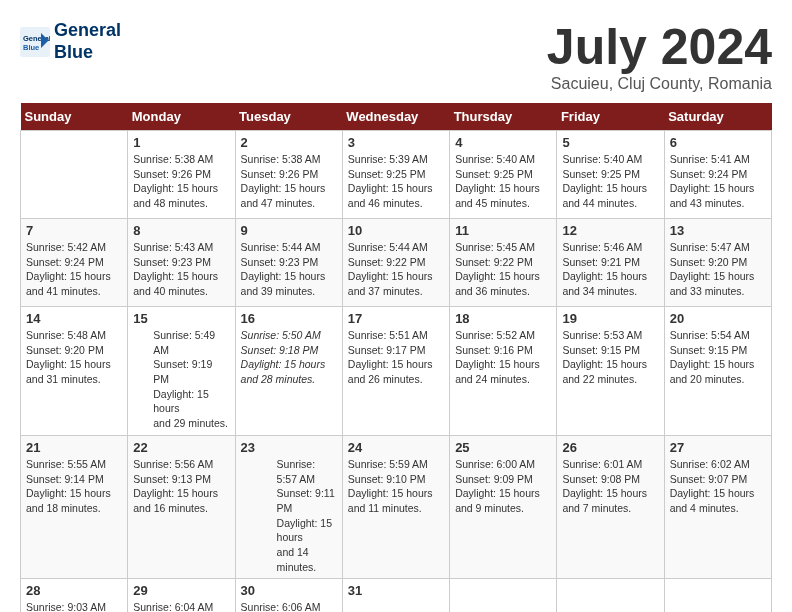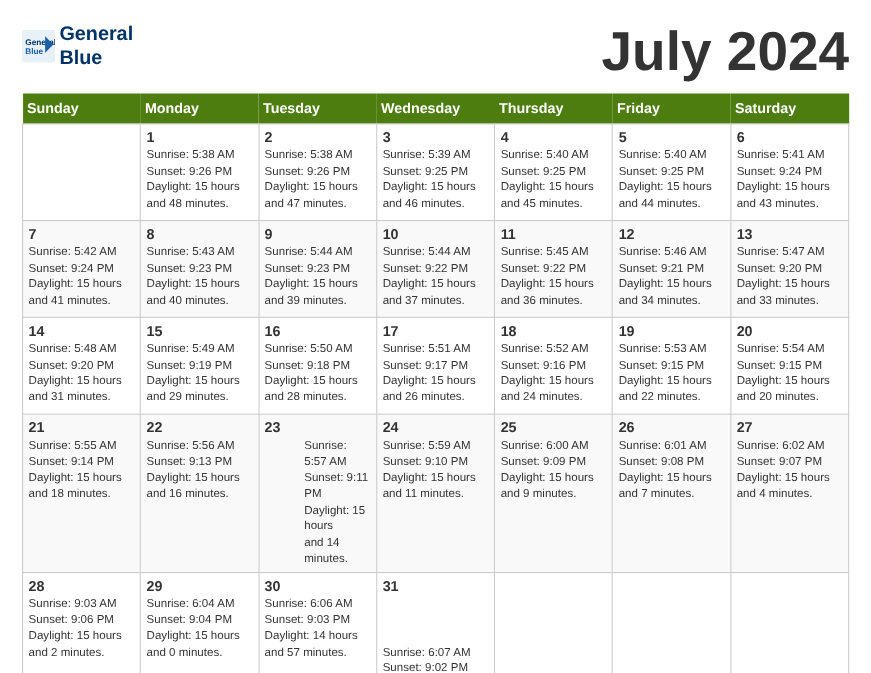--- a/index.html
+++ b/index.html
@@ -43,21 +43,21 @@
     .subtitle {
       font-size: 16px;
       color: #555;
     }
     table {
       width: 100%;
       border-collapse: collapse;
       font-size: 11px;
     }
     thead th {
-      background-color: #4d7c0f;
+      background-color: #7f1d1d;
       color: #fff;
       padding: 6px 4px;
       text-align: left;
       font-size: 13px;
       font-weight: bold;
     }
     tbody td {
       border: 1px solid #ccc;
       vertical-align: top;
       padding: 4px 5px;
@@ -99,20 +99,21 @@
     </svg>
     <div>
       <div class="logo-text">
         <span>General</span><br>
         <span>Blue</span>
       </div>
     </div>
   </div>
   <div class="title-block">
     <div class="month-title">July 2024</div>
+    <div class="subtitle">Sacuieu, Cluj County, Romania</div>
   </div>
 </div>
 
 <table>
   <thead>
     <tr>
     <th>Sunday</th>
         <th>Monday</th>
         <th>Tuesday</th>
         <th>Wednesday</th>
@@ -221,28 +222,28 @@
       <tr>
         <td>
           <span class="day-number">14</span>
           <div class="day-info" style="white-space: pre-line;">Sunrise: 5:48 AM
 Sunset: 9:20 PM
 Daylight: 15 hours
 and 31 minutes.</div>
         </td>
         <td>
           <span class="day-number">15</span>
-          <div class="day-info" style="white-space: pre-line;">Sunrise: 5:49 AM
+          <div class="day-info" style="white-space: pre-line; margin-left: 20px;">Sunrise: 5:49 AM
 Sunset: 9:19 PM
 Daylight: 15 hours
 and 29 minutes.</div>
         </td>
         <td>
           <span class="day-number">16</span>
-          <div class="day-info" style="white-space: pre-line;">Sunrise: 5:50 AM
+          <div class="day-info" style="white-space: pre-line; font-style: italic;">Sunrise: 5:50 AM
 Sunset: 9:18 PM
 Daylight: 15 hours
 and 28 minutes.</div>
         </td>
         <td>
           <span class="day-number">17</span>
           <div class="day-info" style="white-space: pre-line;">Sunrise: 5:51 AM
 Sunset: 9:17 PM
 Daylight: 15 hours
 and 26 minutes.</div>

